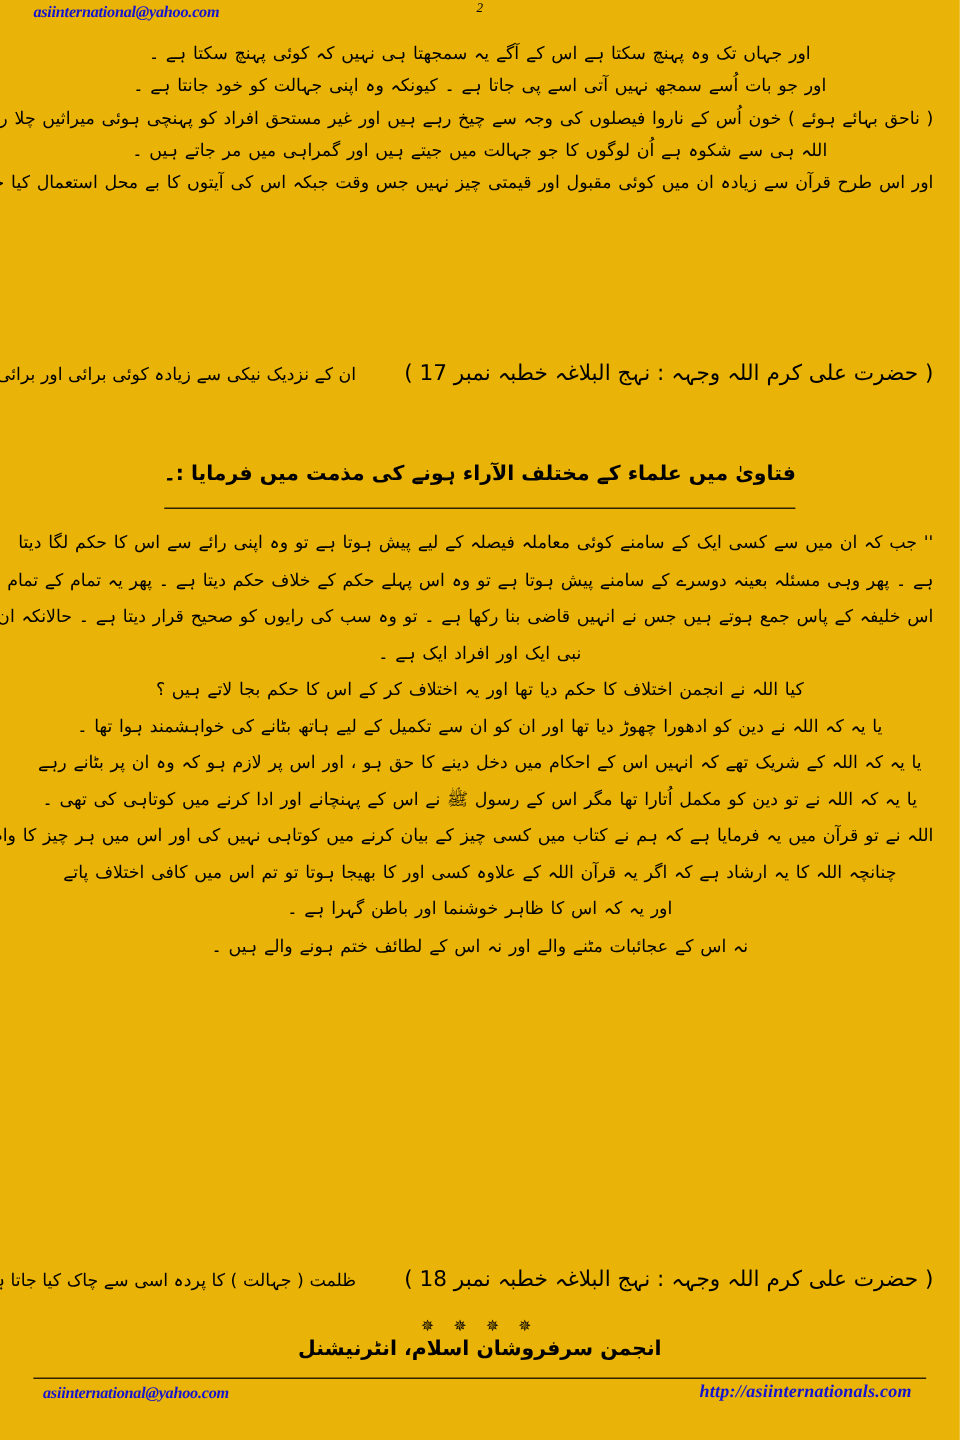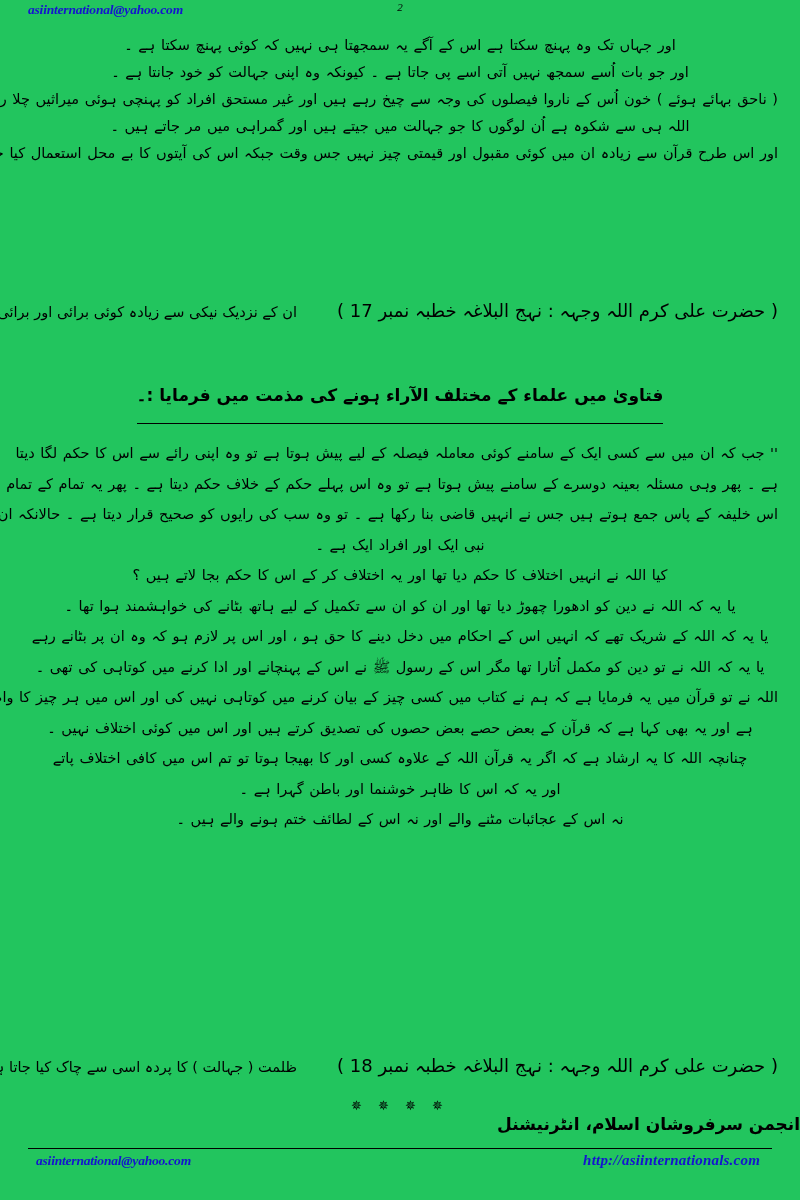--- a/index.html
+++ b/index.html
@@ -15,21 +15,21 @@
     overflow: hidden;
     font-family: "DejaVu Sans", sans-serif;
     color: #000000;
   }
 
   .page {
     position: absolute;
     inset: 0;
     width: 800px;
     height: 1200px;
-    background: #22c55e;
+    background: #eab308;
   }
 
   
   .top-header {
     position: absolute;
     top: 0;
     left: 0;
     width: 800px;
     height: 30px;
   }
@@ -153,21 +153,21 @@
     font-size: 13px;
     letter-spacing: 6px;
     line-height: 14px;
     color: #000;
   }
   .org-line {
     position: absolute;
     top: 1112px;
     left: 0;
     width: 800px;
-    text-align: right;
+    text-align: center;
     direction: rtl;
     font-size: 17px;
     font-weight: bold;
     line-height: 24px;
     font-family: "DejaVu Sans", sans-serif;
     color: #000;
   }
 
   
   .bottom-rule {
@@ -232,26 +232,25 @@
 
   <div id="heading-wrap">
     <span class="heading-text">فتاویٰ میں علماء کے مختلف الآراء ہونے کی مذمت میں فرمایا :۔</span>
   </div>
 
   <div class="urdu-block" id="block-lower">
     <span class="u-line rightish">'' جب کہ ان میں سے کسی ایک کے سامنے کوئی معاملہ فیصلہ کے لیے پیش ہوتا ہے تو وہ اپنی رائے سے اس کا حکم لگا دیتا</span>
     <span class="u-line rightish">ہے ۔ پھر وہی مسئلہ بعینہ دوسرے کے سامنے پیش ہوتا ہے تو وہ اس پہلے حکم کے خلاف حکم دیتا ہے ۔ پھر یہ تمام کے تمام قاضی اپنے</span>
     <span class="u-line rightish">اس خلیفہ کے پاس جمع ہوتے ہیں جس نے انہیں قاضی بنا رکھا ہے ۔ تو وہ سب کی رایوں کو صحیح قرار دیتا ہے ۔ حالانکہ ان کا اللہ ایک ،</span>
     <span class="u-line rightish">نبی ایک اور افراد ایک ہے ۔</span>
-    <span class="u-line rightish">کیا اللہ نے انہیں اختلاف کا حکم دیا تھا اور یہ اختلاف کر کے اس کا حکم بجا لاتے ہیں ؟</span>
+    <span class="u-line rightish">کیا اللہ نے انجمن اختلاف کا حکم دیا تھا اور یہ اختلاف کر کے اس کا حکم بجا لاتے ہیں ؟</span>
     <span class="u-line rightish">یا یہ کہ اللہ نے دین کو ادھورا چھوڑ دیا تھا اور ان کو ان سے تکمیل کے لیے ہاتھ بٹانے کی خواہشمند ہوا تھا ۔</span>
     <span class="u-line rightish">یا یہ کہ اللہ کے شریک تھے کہ انہیں اس کے احکام میں دخل دینے کا حق ہو ، اور اس پر لازم ہو کہ وہ ان پر بٹانے رہے</span>
     <span class="u-line rightish">یا یہ کہ اللہ نے تو دین کو مکمل اُتارا تھا مگر اس کے رسول ﷺ نے اس کے پہنچانے اور ادا کرنے میں کوتاہی کی تھی ۔</span>
     <span class="u-line rightish">اللہ نے تو قرآن میں یہ فرمایا ہے کہ ہم نے کتاب میں کسی چیز کے بیان کرنے میں کوتاہی نہیں کی اور اس میں ہر چیز کا واضح بیان</span>
-    <span class="u-line rightish">ہے اور یہ بھی کہا ہے کہ قرآن کے بعض حصے بعض حصوں کی تصدیق کرتے ہیں اور اس میں کوئی اختلاف نہیں ۔</span>
     <span class="u-line rightish">چنانچہ اللہ کا یہ ارشاد ہے کہ اگر یہ قرآن اللہ کے علاوہ کسی اور کا بھیجا ہوتا تو تم اس میں کافی اختلاف پاتے</span>
     <span class="u-line rightish">اور یہ کہ اس کا ظاہر خوشنما اور باطن گہرا ہے ۔</span>
     <span class="u-line rightish">نہ اس کے عجائبات مٹنے والے اور نہ اس کے لطائف ختم ہونے والے ہیں ۔</span>
   </div>
 
   <div class="urdu-block" id="block-cite-2">
     <div class="cite-row">
       <span class="cite-ref">( حضرت علی کرم اللہ وجہہ : نہج البلاغہ خطبہ نمبر 18 )</span>
       <span class="cite-tail">ظلمت ( جہالت ) کا پردہ اسی سے چاک کیا جاتا ہے ۔ ''</span>
     </div>

